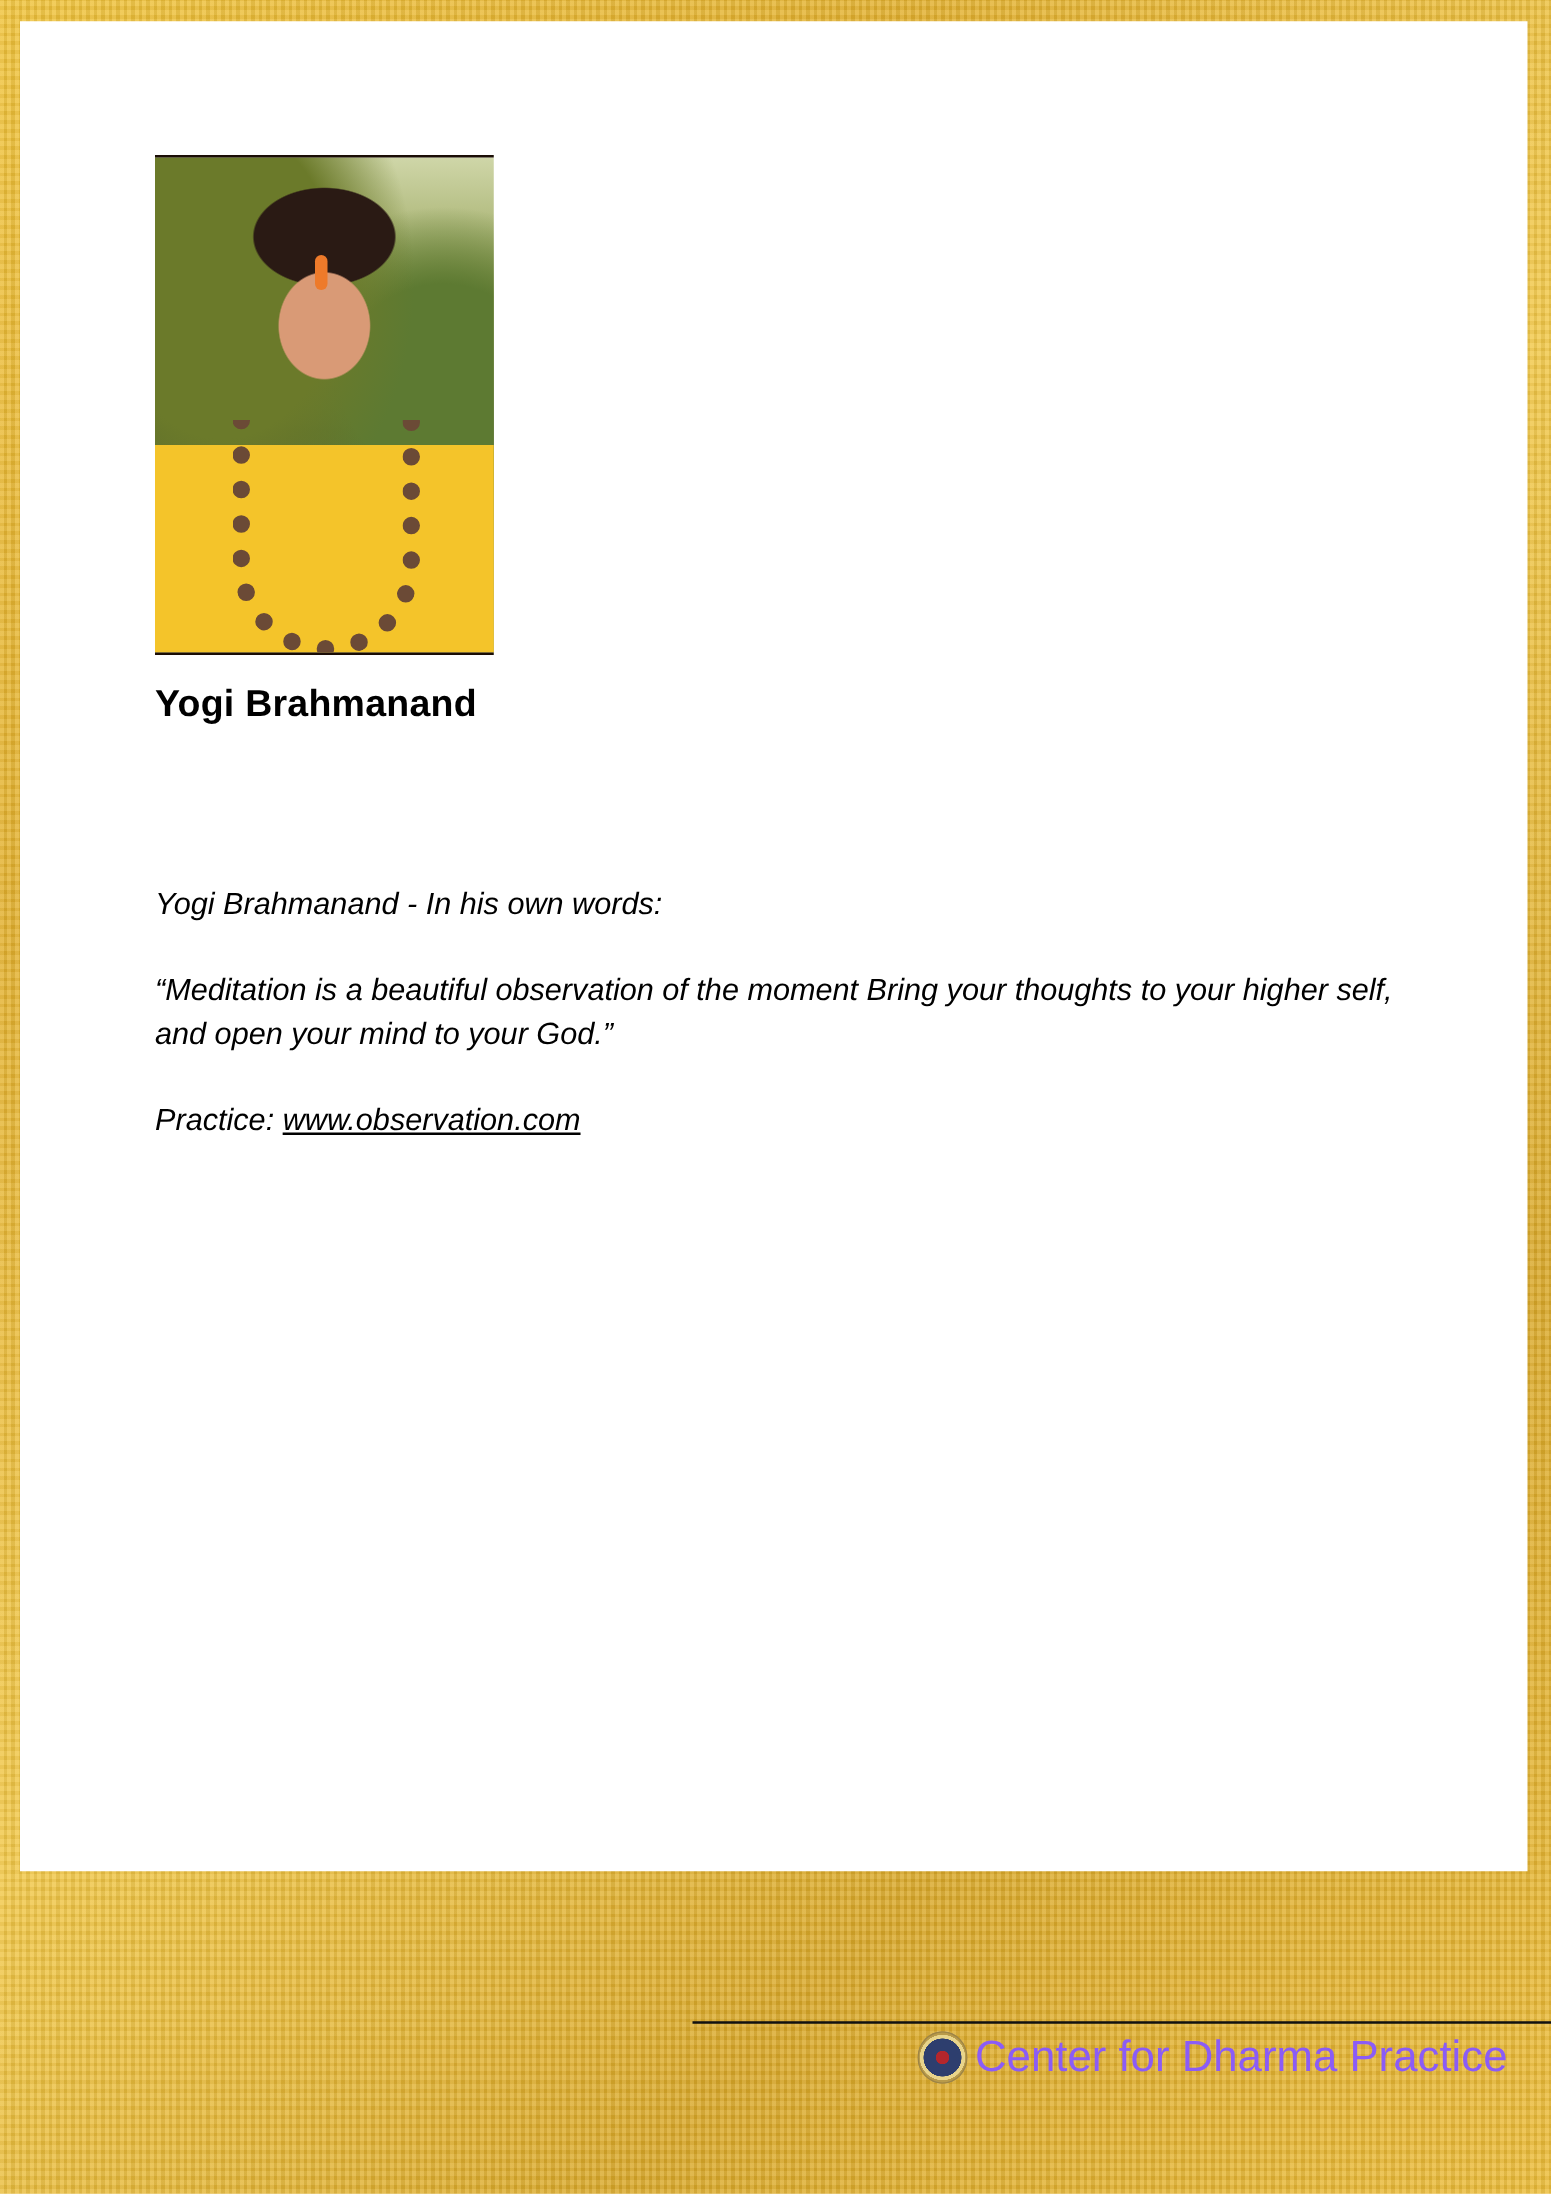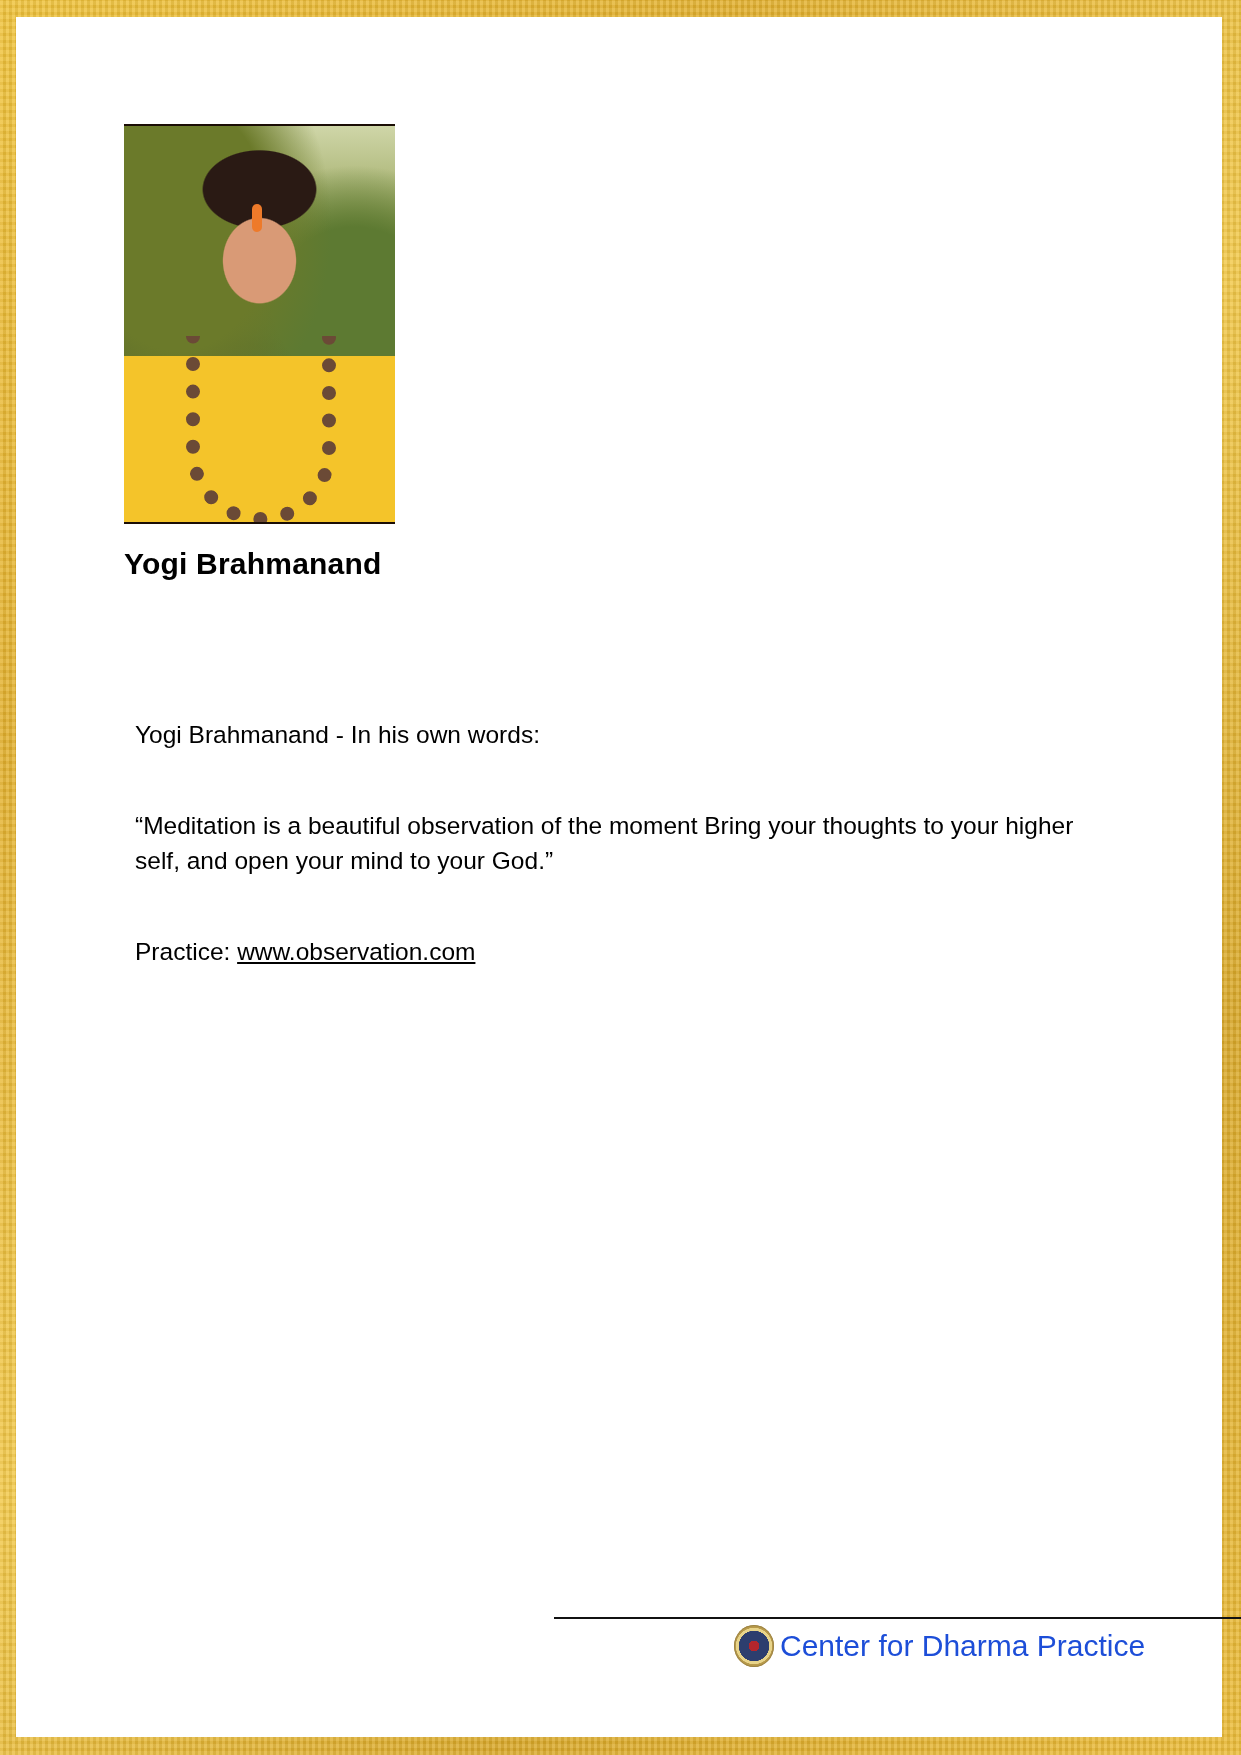--- a/index.html
+++ b/index.html
@@ -9,21 +9,21 @@
     font-family: "Liberation Sans", "DejaVu Sans", sans-serif;
     color:#000;
   }
   .border-texture {
     position:absolute; inset:0;
     background:
       repeating-linear-gradient(90deg, rgba(255,255,255,0.10) 0 3px, rgba(0,0,0,0.05) 3px 6px),
       repeating-linear-gradient(0deg, rgba(255,255,255,0.08) 0 4px, rgba(120,80,0,0.06) 4px 7px);
   }
   .page {
-    position:absolute; left:16px; top:17px; width:1206px; height:1720px;
+    position:absolute; left:16px; top:17px; width:1206px; height:1480px;
     background:#fff;
   }
   .photo {
     position:absolute; left:108px; top:107px; width:271px; height:400px;
     border-top:2px solid #1a0d05; border-bottom:2px solid #1a0d05; box-sizing:border-box;
     overflow:hidden;
     background:
       radial-gradient(ellipse 60px 70px at 50% 34%, #d99a76 0 60%, transparent 62%),
       radial-gradient(ellipse 80px 55px at 50% 16%, #2a1a14 0 70%, transparent 72%),
       linear-gradient(180deg, transparent 0 58%, #f4c42a 58% 100%),
@@ -41,37 +41,37 @@
     box-sizing:border-box;
   }
   .name {
     position:absolute; left:108px; top:530px; margin:0;
     font-size:30px; font-weight:bold; letter-spacing:0.2px;
   }
   .body-text {
     position:absolute; left:108px; top:690px; width:1000px;
     font-size:24.5px; line-height:34.5px;
   }
-  .body-text p { margin:11px; }
+  .body-text p { margin:0;font-style:italic; }
   .gap { height:34.5px; }
   .link { color:#000; text-decoration:underline; }
   .footer-rule {
     position:absolute; left:538px; top:1600px; right:-20px; height:2px; background:#111;
   }
   .footer {
     position:absolute; left:718px; top:1605px; height:48px;
     display:flex; align-items:center; gap:6px;
   }
   .logo {
     width:40px; height:42px; border-radius:50%;
     background:
       radial-gradient(circle at 50% 50%, #b3262c 0 18%, #2d3e6e 19% 52%, #e8d48a 53% 62%, #b89a4a 63% 72%, #f4ead0 73% 100%);
     box-shadow: 0 0 0 1px #9d8446 inset;
   }
-  .footer-text { font-size:30px; color:#1d4ed8; }
+  .footer-text { font-size:35px; color:#8b5cf6; }
 </style>
 </head>
 <body>
 
 <div class="border-texture"></div>
 
 <div class="page">
 
   <div class="photo" title="Portrait of Yogi Brahmanand in yellow kurta with rudraksha mala">
     <div class="tilak"></div>

